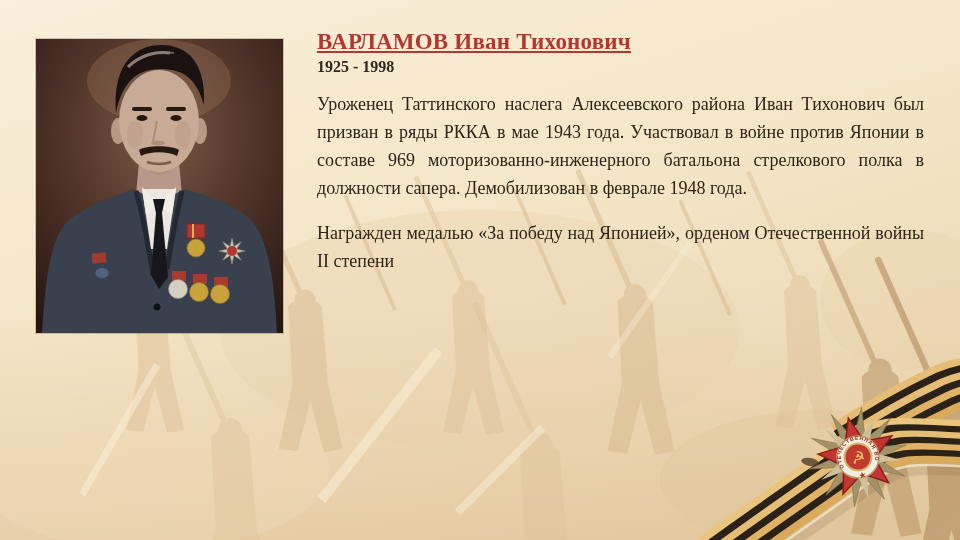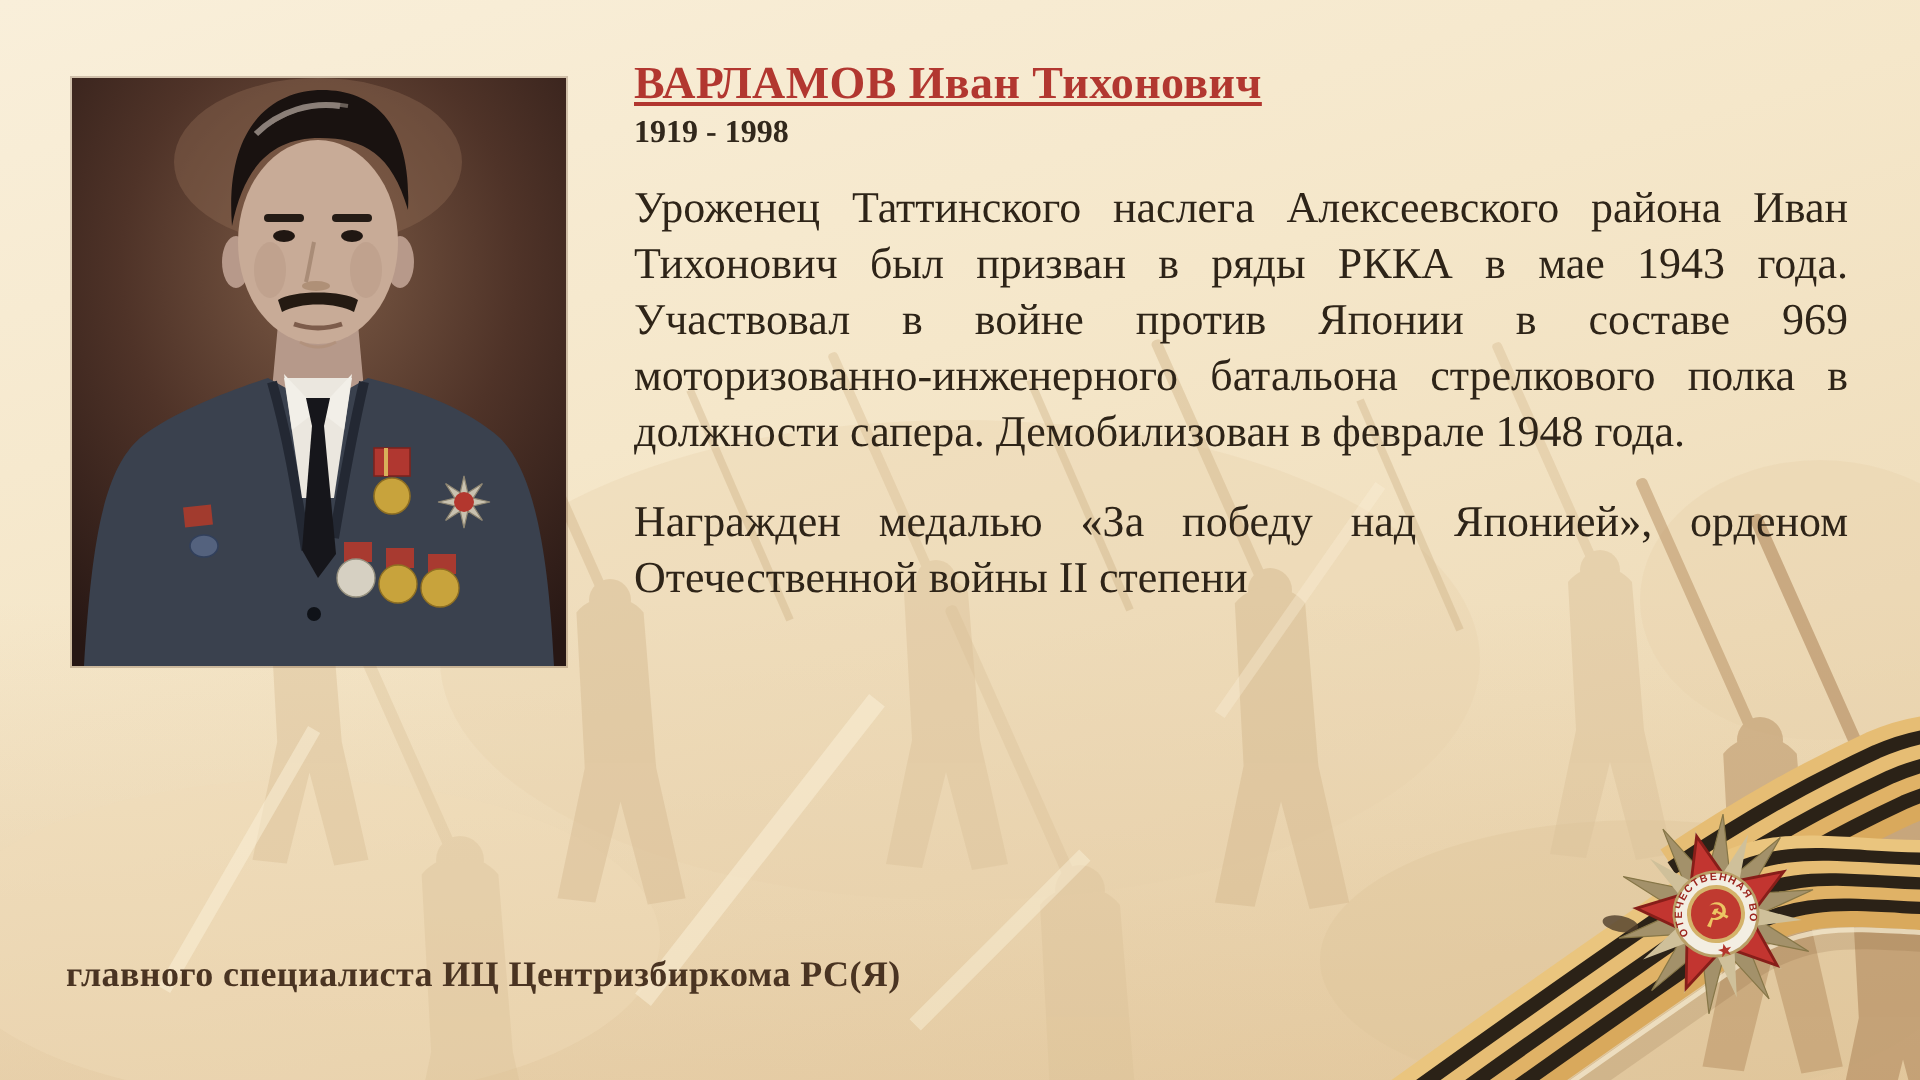--- a/index.html
+++ b/index.html
@@ -7,21 +7,21 @@
        font-family:"Liberation Serif", serif;background:#f3e4c6;}
   .slide{position:absolute;inset:0;width:960px;height:540px;
          background:linear-gradient(163deg,#f9efda 0%,#f5e7ca 38%,#efddbb 70%,#e9d3ab 100%);}
   svg.layer{position:absolute;left:0;top:0;pointer-events:none;}
   .photo{position:absolute;left:36px;top:39px;width:247px;height:294px;
          box-shadow:0 0 0 1px rgba(90,60,40,.25);}
   .photo svg{display:block;}
   .content{position:absolute;left:317px;top:28px;width:607px;}
   .title{margin:0;font-size:23px;line-height:27px;font-weight:bold;color:#b23730;letter-spacing:.2px;text-decoration:underline;}
   .years{margin-top:2px;font-size:16px;line-height:19px;font-weight:bold;color:#32281c;}
-  .bio{margin-top:14px;font-size:22px;line-height:28px;color:#2e2418;text-align:justify;text-align-last:left;}
+  .bio{margin-top:14px;font-size:18px;line-height:28px;color:#2e2418;text-align:justify;text-align-last:left;}
   .bio p{margin:0;}
   .bio p + p{margin-top:17px;}
   .credit{position:absolute;left:33px;top:477px;font-size:18px;line-height:21px;
           font-weight:bold;color:#4a3422;letter-spacing:.2px;}
 </style>
 </head>
 <body>
 
 <div class="slide">
 
@@ -175,24 +175,23 @@
           <rect x="56" y="214" width="14" height="10" fill="#a23b2e" transform="rotate(-6 63 219)"></rect>
           <ellipse cx="66" cy="234" rx="7" ry="5.5" fill="#54627e" stroke="#32405c" stroke-width="0.8"></ellipse>
         </g>
         <circle cx="121" cy="268" r="3.5" fill="#0f1218"></circle>
       </g>
     </svg>
   </div>
 
   <div class="content">
     <h1 class="title">ВАРЛАМОВ Иван Тихонович</h1>
-    <div class="years">1919 - 1998</div>
+    <div class="years">1925 - 1998</div>
     <div class="bio">
       <p>Уроженец Таттинского наслега Алексеевского района Иван Тихонович был призван в ряды РККА в мае 1943 года. Участвовал в войне против Японии в составе 969 моторизованно-инженерного батальона стрелкового полка в должности сапера. Демобилизован в феврале 1948 года.</p>
       <p>Награжден медалью «За победу над Японией», орденом Отечественной войны II степени</p>
     </div>
   </div>
 
   <div class="credit">
-    <div>главного специалиста ИЦ Центризбиркома РС(Я)</div>
   </div>
 
 </div>
 
 </body></html>

